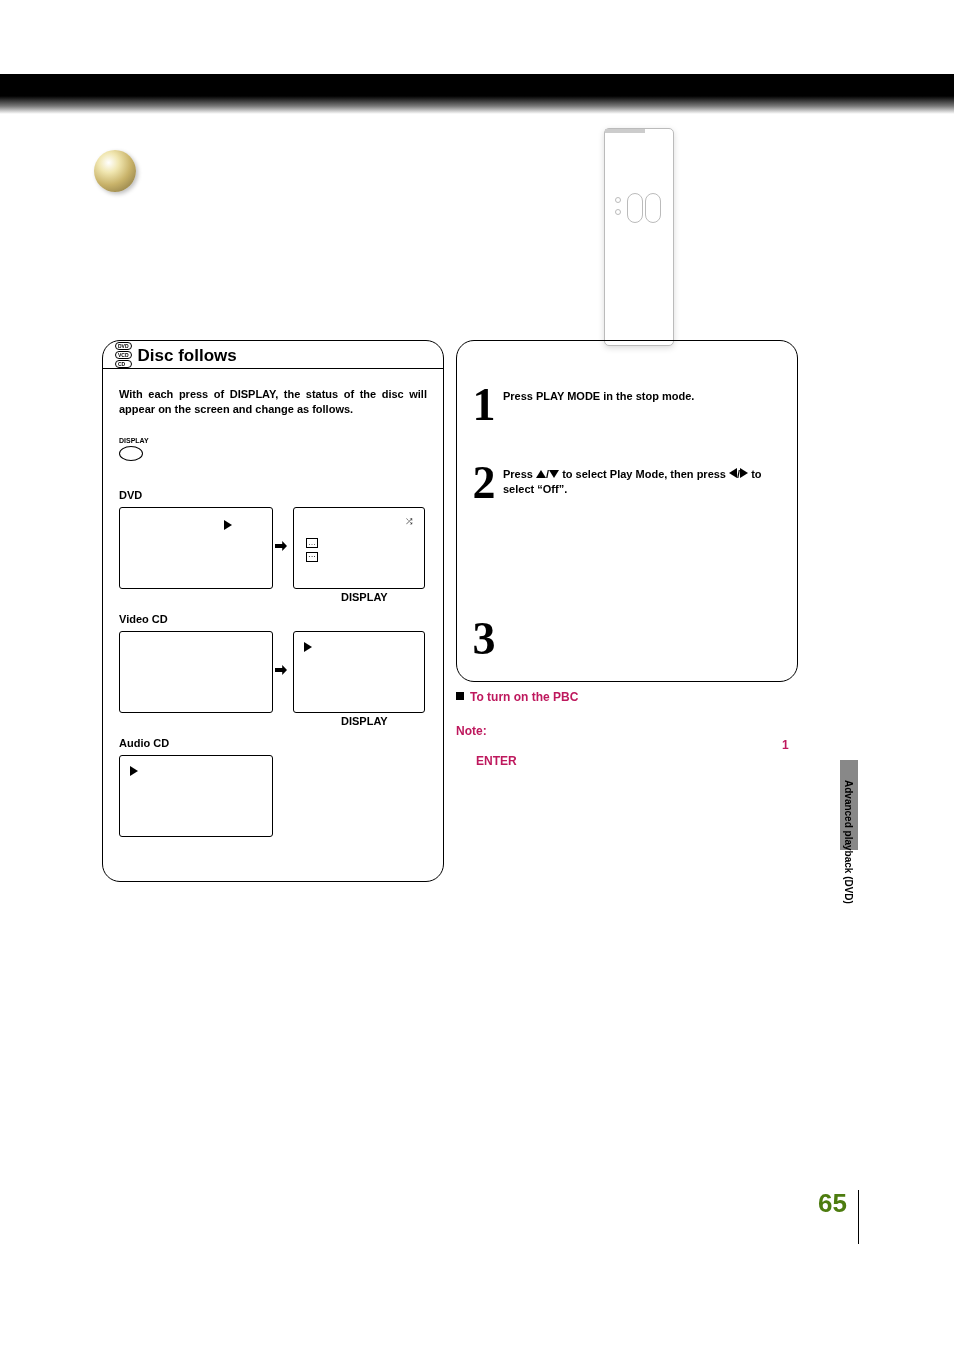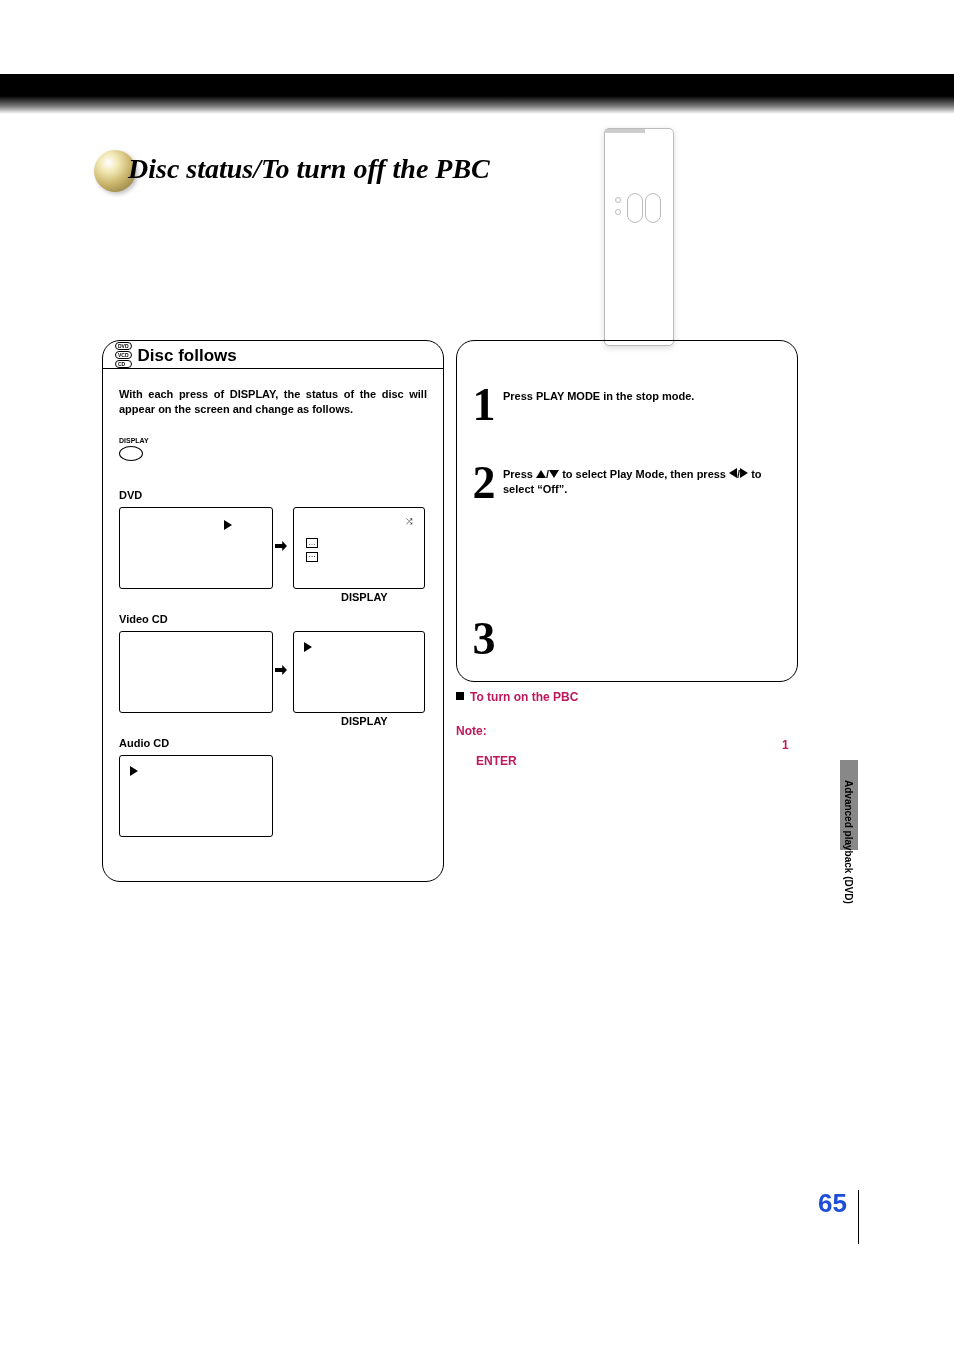--- a/index.html
+++ b/index.html
@@ -32,40 +32,39 @@
   .displaybtn{position:absolute;left:16px;width:26px;height:26px}
   .displaybtn .txt{font:bold 7px/8px Arial;text-align:center}
   .displaybtn .oval{width:22px;height:13px;border:1.5px solid #000;border-radius:50%;margin-top:1px}
   .screen{position:absolute;border:1.5px solid #000;border-radius:3px;background:#fff}
   .bignum{position:absolute;font:bold 46px/40px "Times New Roman",serif;color:#000;width:30px;text-align:center}
   .steptxt{position:absolute;font:bold 11px/15px Arial;color:#000}
   .note{position:absolute;left:456px;font:bold 12px/15px Arial;color:#be185d}
   .sidelabel{position:absolute;left:840px;top:760px;width:18px;height:90px;background:#888}
   .sidetext{position:absolute;left:842px;top:780px;font:bold 10px/12px Arial;color:#000;
     writing-mode:vertical-rl;text-orientation:mixed}
-  .pgnum{position:absolute;left:818px;top:1190px;font:bold 26px/26px Arial;color:#1d4ed8}
+  .pgnum{position:absolute;left:818px;top:1190px;font:bold 26px/26px Arial;color:#4d7c0f}
   .pgrule{position:absolute;left:858px;top:1190px;width:1px;height:54px;background:#000}
   .sq{display:inline-block;width:8px;height:8px;background:#000;margin-right:6px;vertical-align:1px}
   .play{display:inline-block;width:0;height:0;border-style:solid;border-width:5px 0 5px 8px;border-color:transparent transparent transparent #000}
   .arrow{display:inline-block;width:12px;height:10px;background:#000;clip-path:polygon(0 30%,60% 30%,60% 0,100% 50%,60% 100%,60% 70%,0 70%)}
   .tri{display:inline-block;width:0;height:0}
   .tri.up{border-left:5px solid transparent;border-right:5px solid transparent;border-bottom:8px solid #000}
   .tri.down{border-left:5px solid transparent;border-right:5px solid transparent;border-top:8px solid #000}
   .tri.left{border-top:5px solid transparent;border-bottom:5px solid transparent;border-right:8px solid #000}
   .tri.right{border-top:5px solid transparent;border-bottom:5px solid transparent;border-left:8px solid #000}
   .miniicon{position:absolute;font:8px/8px Arial;color:#000}
 </style>
 </head>
 <body>
 <div class="page">
 
   <div class="topbar"></div>
 
   <div class="sphere"></div>
-  <div class="pagetitle">Disc status/To turn off the PBC</div>
 
   <div class="remote">
     <div class="top"></div>
     <div class="led"></div>
     <div class="led led2"></div>
     <div class="btn b1"></div>
     <div class="btn b2"></div>
   </div>
 
   <div class="panel left">

